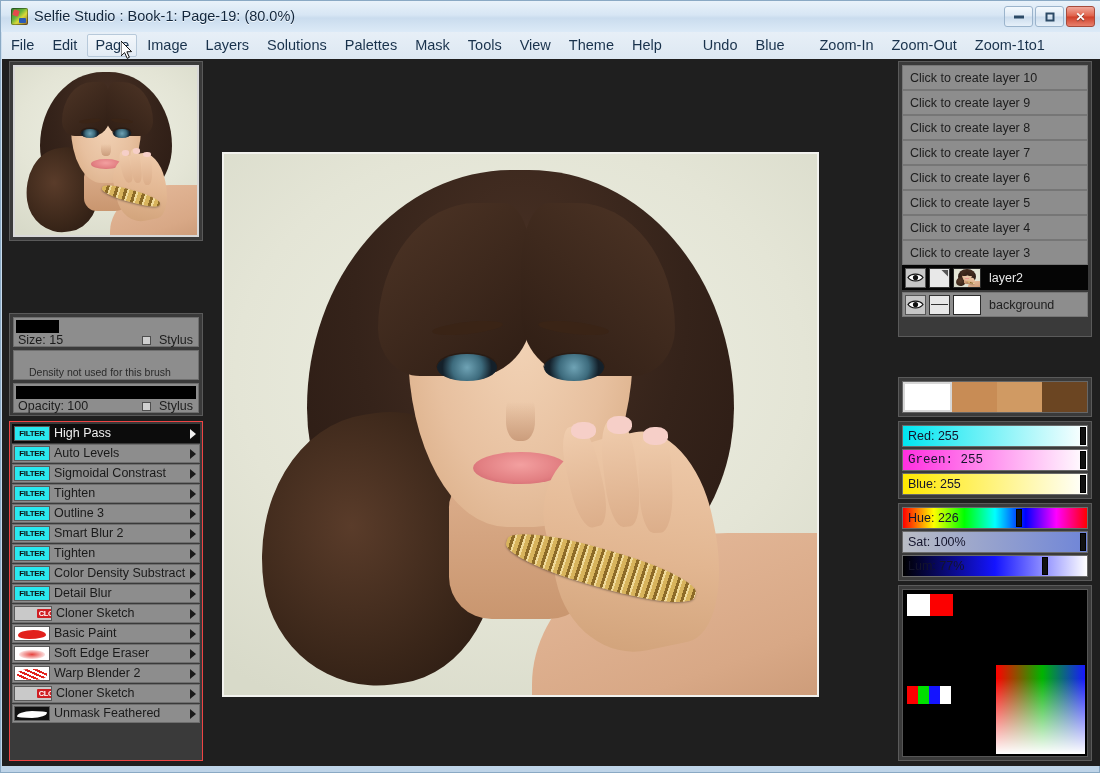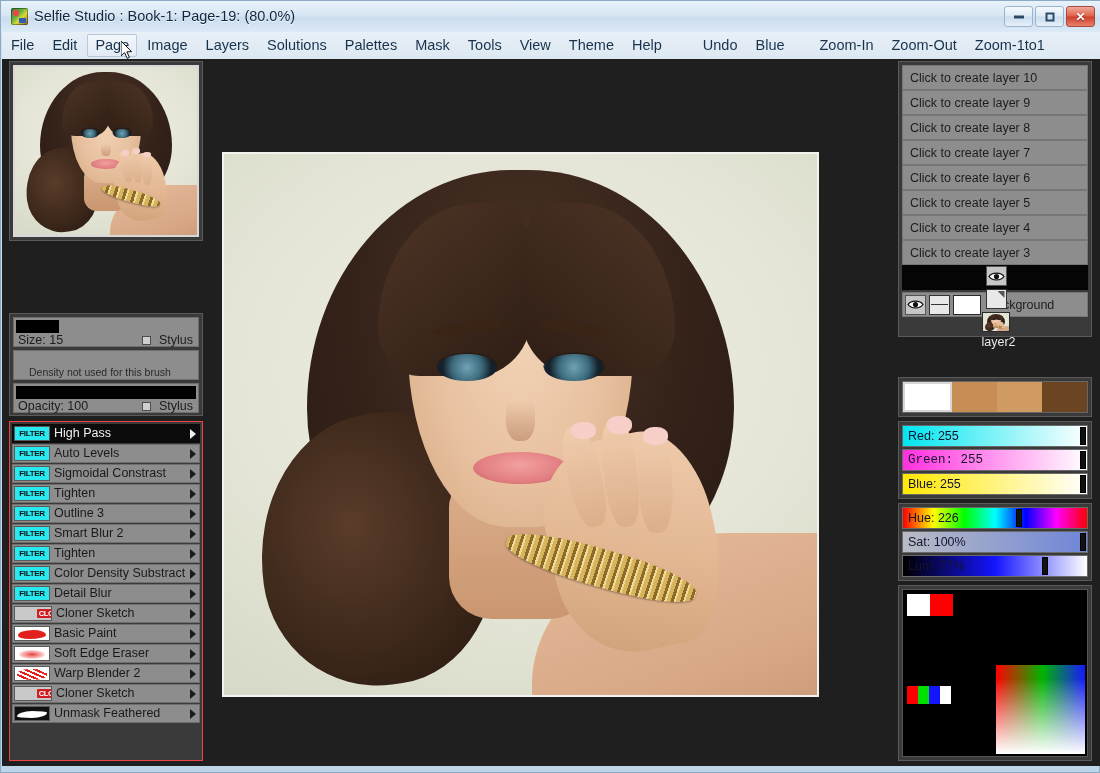--- a/index.html
+++ b/index.html
@@ -269,21 +269,21 @@
   }
   .layer-create{
     height:25px;margin-bottom:0;background:#8d8d8d;border:1px solid #767676;
     box-sizing:border-box;display:flex;align-items:center;padding-left:7px;
     font-size:12.5px;color:#1d1d1d;
   }
   .layer-row{
     height:25px;margin-bottom:2px;background:#8d8d8d;border:1px solid #767676;
     box-sizing:border-box;display:flex;align-items:center;padding-left:2px;gap:3px;
   }
-  .layer-row.sel{background:#050505;border-color:#050505;flex-direction:column;}
+  .layer-row.sel{background:#050505;border-color:#050505;}
   .layer-row.sel .layer-name{color:#e8e8e8;}
   .eye-btn{
     width:21px;height:20px;flex:none;background:#c6c6c6;border:1px solid #555;
     box-sizing:border-box;display:flex;align-items:center;justify-content:center;
   }
   .mini-btn{
     width:21px;height:20px;flex:none;background:#e8e8e8;border:1px solid #333;
     box-sizing:border-box;position:relative;
   }
   .mini-btn.fold::after{

